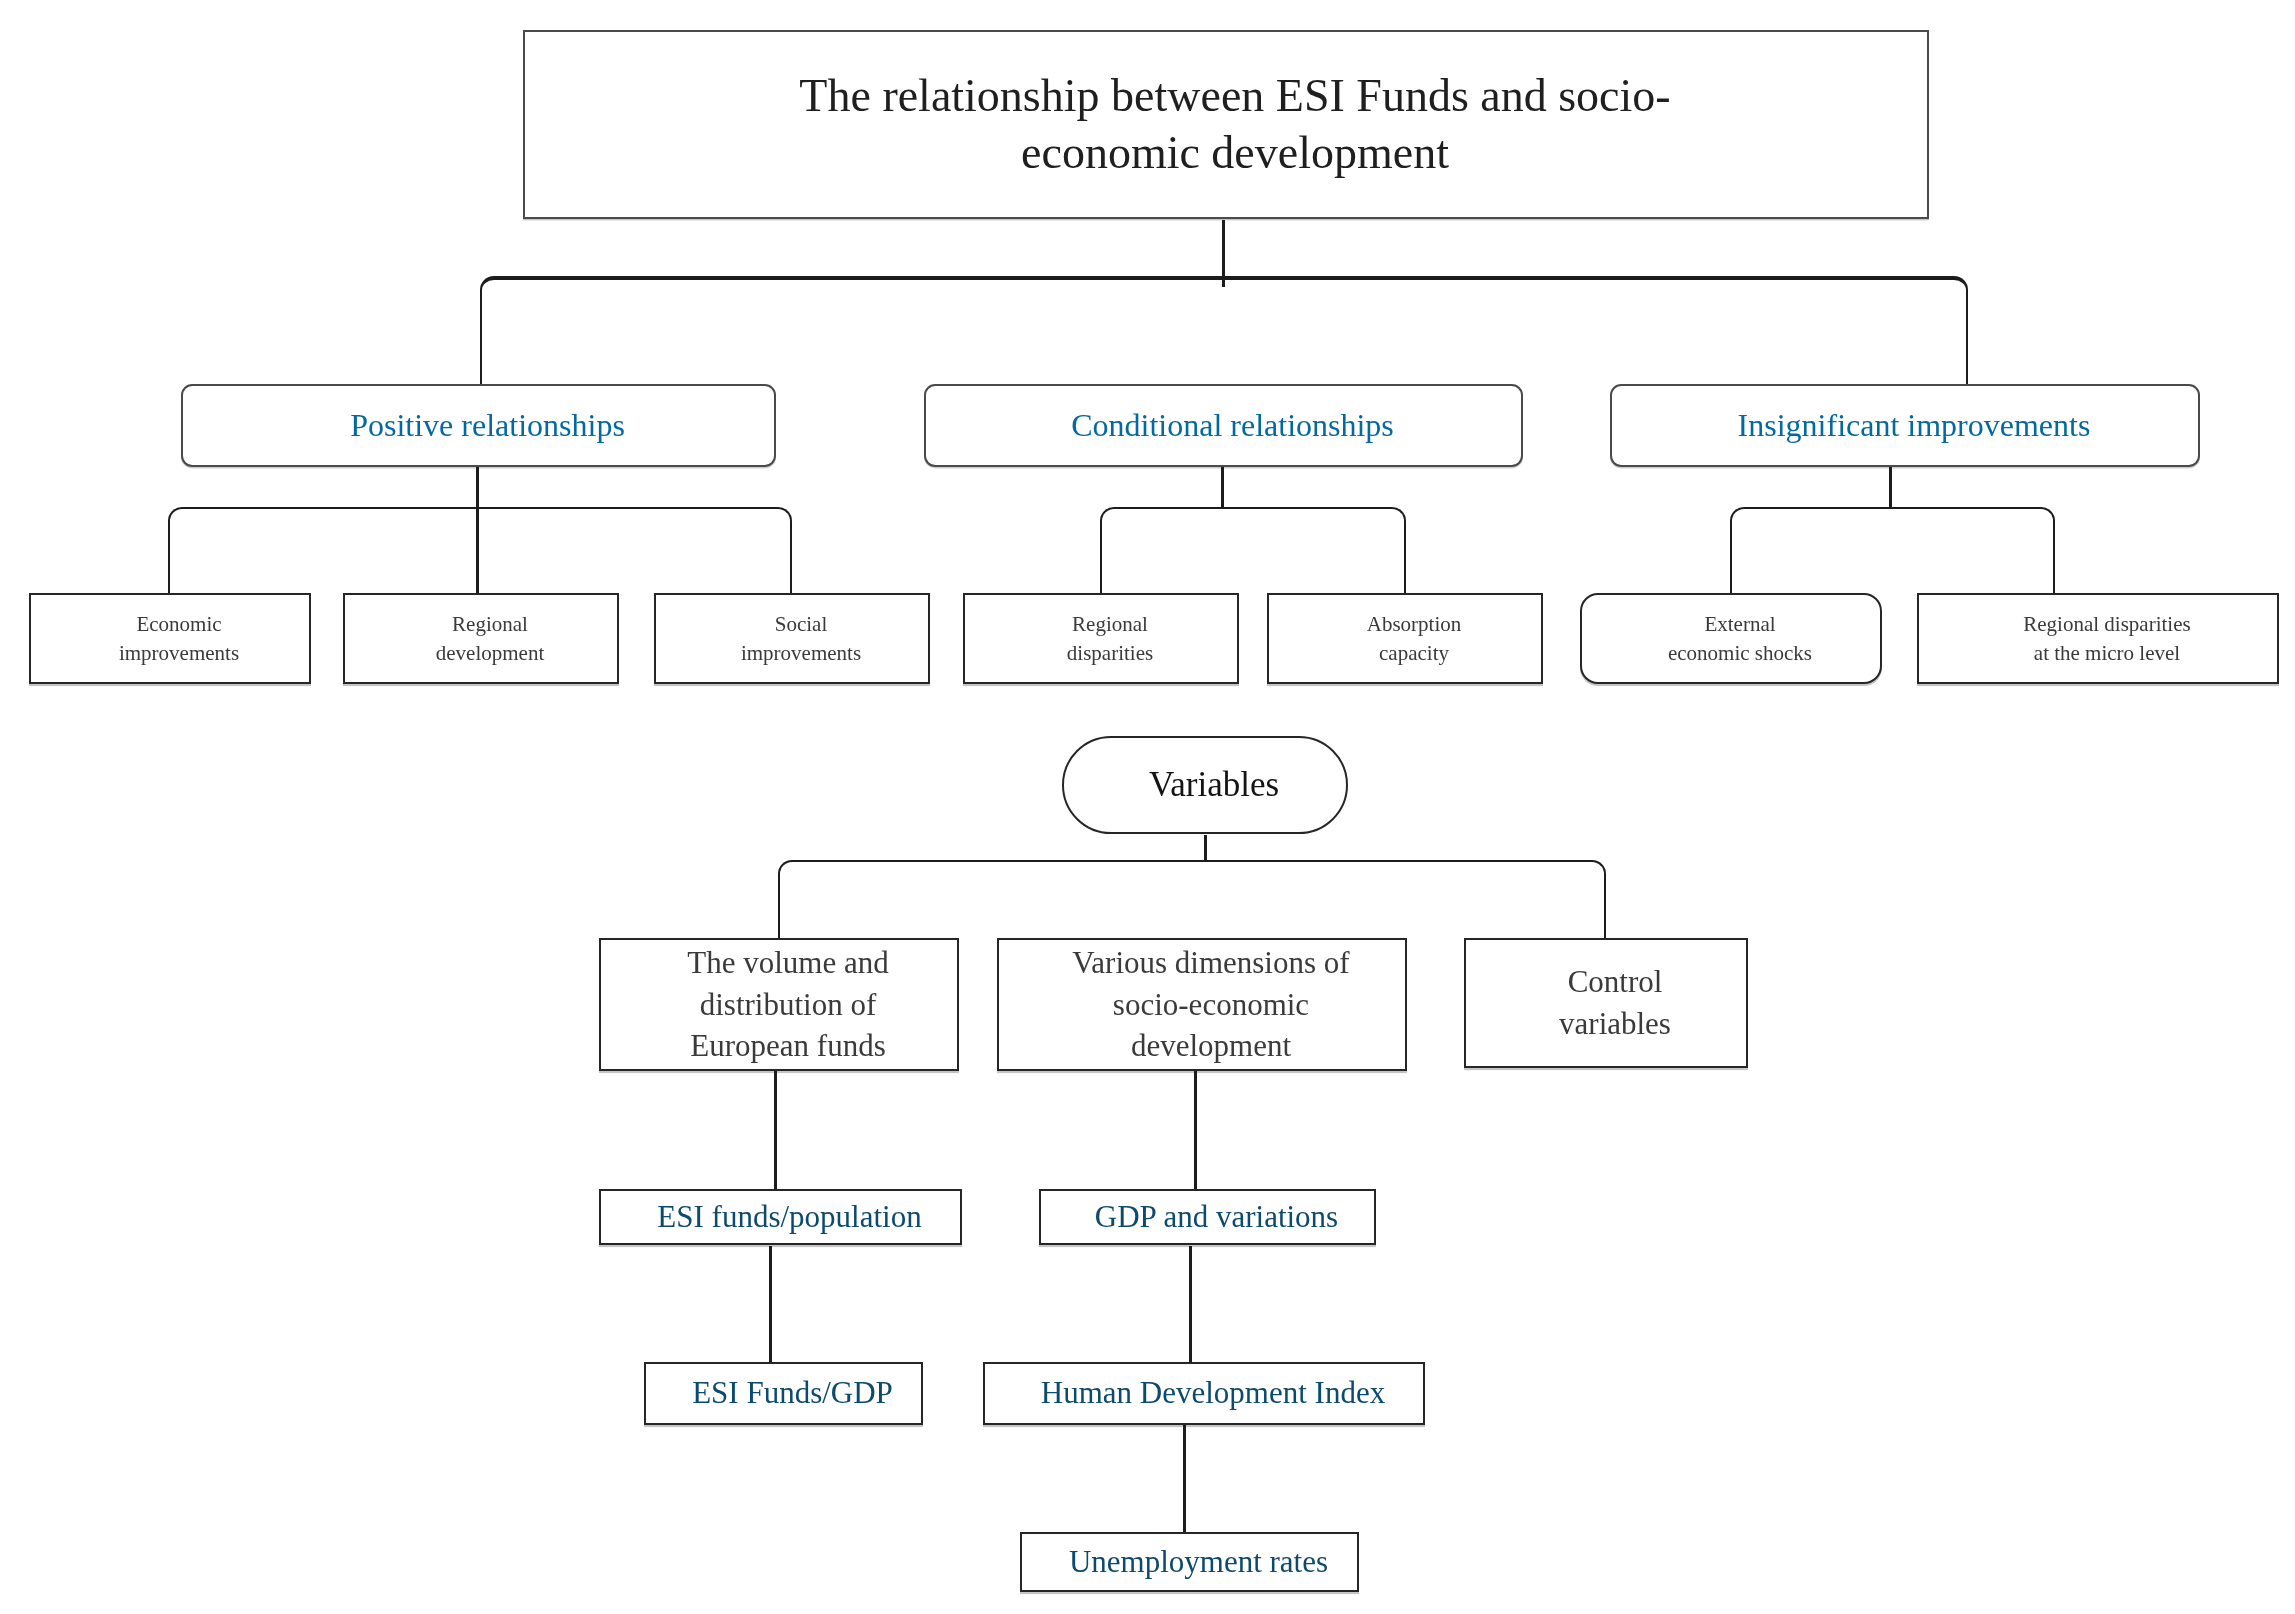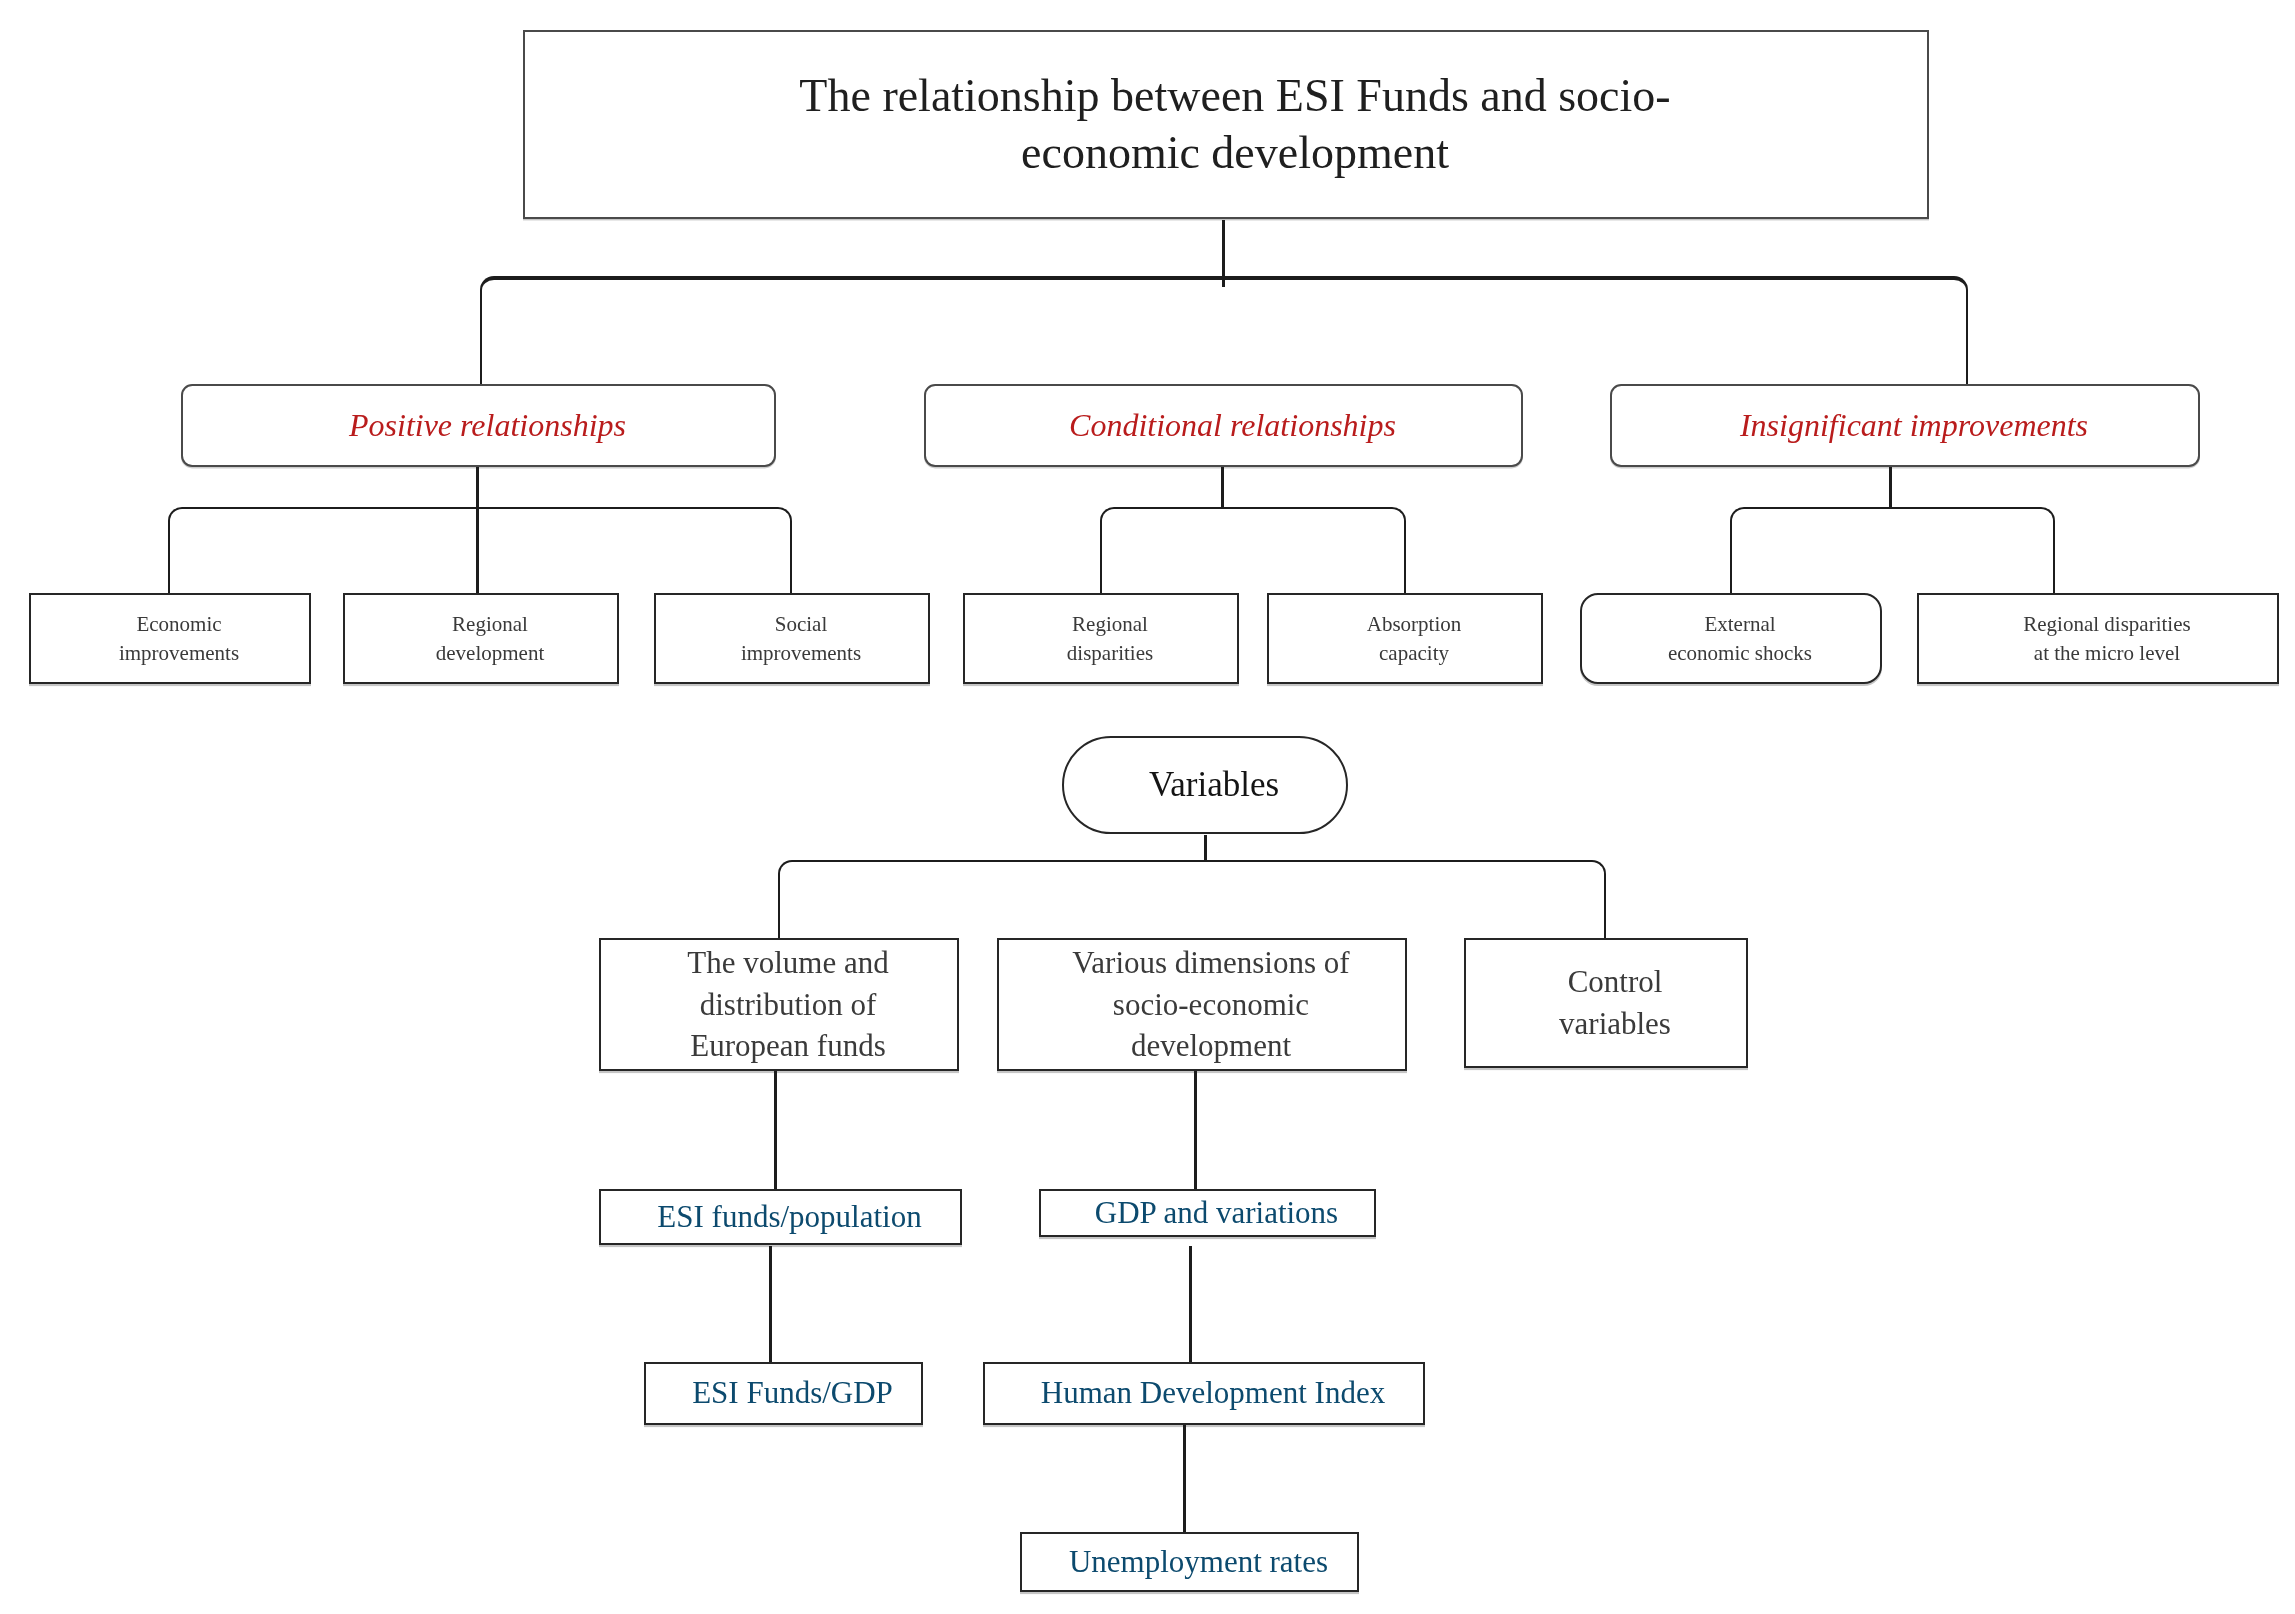--- a/index.html
+++ b/index.html
@@ -18,21 +18,21 @@
   }
   .box{
     position:absolute;background:#fff;
     display:flex;align-items:center;justify-content:center;text-align:center;padding-left:18px;
   }
   .lbl{white-space:pre-line;display:block;width:100%;}
   
   .title-box{border:2.1px solid var(--border-soft);box-shadow:0 1.4px 0 rgba(90,90,90,.35);}
   .title-box .lbl{font-size:46px;line-height:1.22;color:#1f1f1f;}
   .round-box{border:2.1px solid var(--border-soft);border-radius:11.2px;box-shadow:0 1.4px 0 rgba(90,90,90,.3);}
-  .round-box .lbl{font-size:32px;color:#b91c1c;font-style:italic;}
+  .round-box .lbl{font-size:32px;color:#0369a1;}
   .leaf-box{border:2.8px solid var(--border-heavy);box-shadow:0 2.1px 0 rgba(90,90,90,.35);}
   .leaf-box .lbl{font-size:21px;line-height:1.38;color:#3a3a3a;}
   .oval-box{border:2.8px solid var(--border-heavy);border-radius:701px;}
   .oval-box .lbl{font-size:35px;color:#141414;}
   .cat-box .lbl{font-size:31px;line-height:1.35;color:#3a3a3a;}
   .chain-box .lbl{font-size:31px;color:#0c4a6e;}
   
   .vline{position:absolute;width:2.8px;background:var(--line);}
   .bracket{
     position:absolute;border-top:2.8px solid var(--line);
@@ -122,21 +122,21 @@
   <span class="lbl">Control
 variables</span>
 </div>
 
 <div class="vline" style="left:774px;top:1071px;height:119px;"></div>
 <div class="vline" style="left:1194px;top:1071px;height:119px;"></div>
 
 <div class="box leaf-box chain-box" style="left:599px;top:1189px;width:363px;height:56px;">
   <span class="lbl">ESI funds/population</span>
 </div>
-<div class="box leaf-box chain-box" style="left:1039px;top:1189px;width:337px;height:48px;justify-content:center;">
+<div class="box leaf-box chain-box" style="left:1039px;top:1189px;width:337px;height:56px;justify-content:center;">
   <span class="lbl">GDP and variations</span>
 </div>
 
 <div class="vline" style="left:769px;top:1246px;height:116px;"></div>
 <div class="vline" style="left:1189px;top:1246px;height:116px;"></div>
 
 <div class="box leaf-box chain-box" style="left:644px;top:1362px;width:279px;height:63px;">
   <span class="lbl">ESI Funds/GDP</span>
 </div>
 <div class="box leaf-box chain-box" style="left:983px;top:1362px;width:442px;height:63px;">

